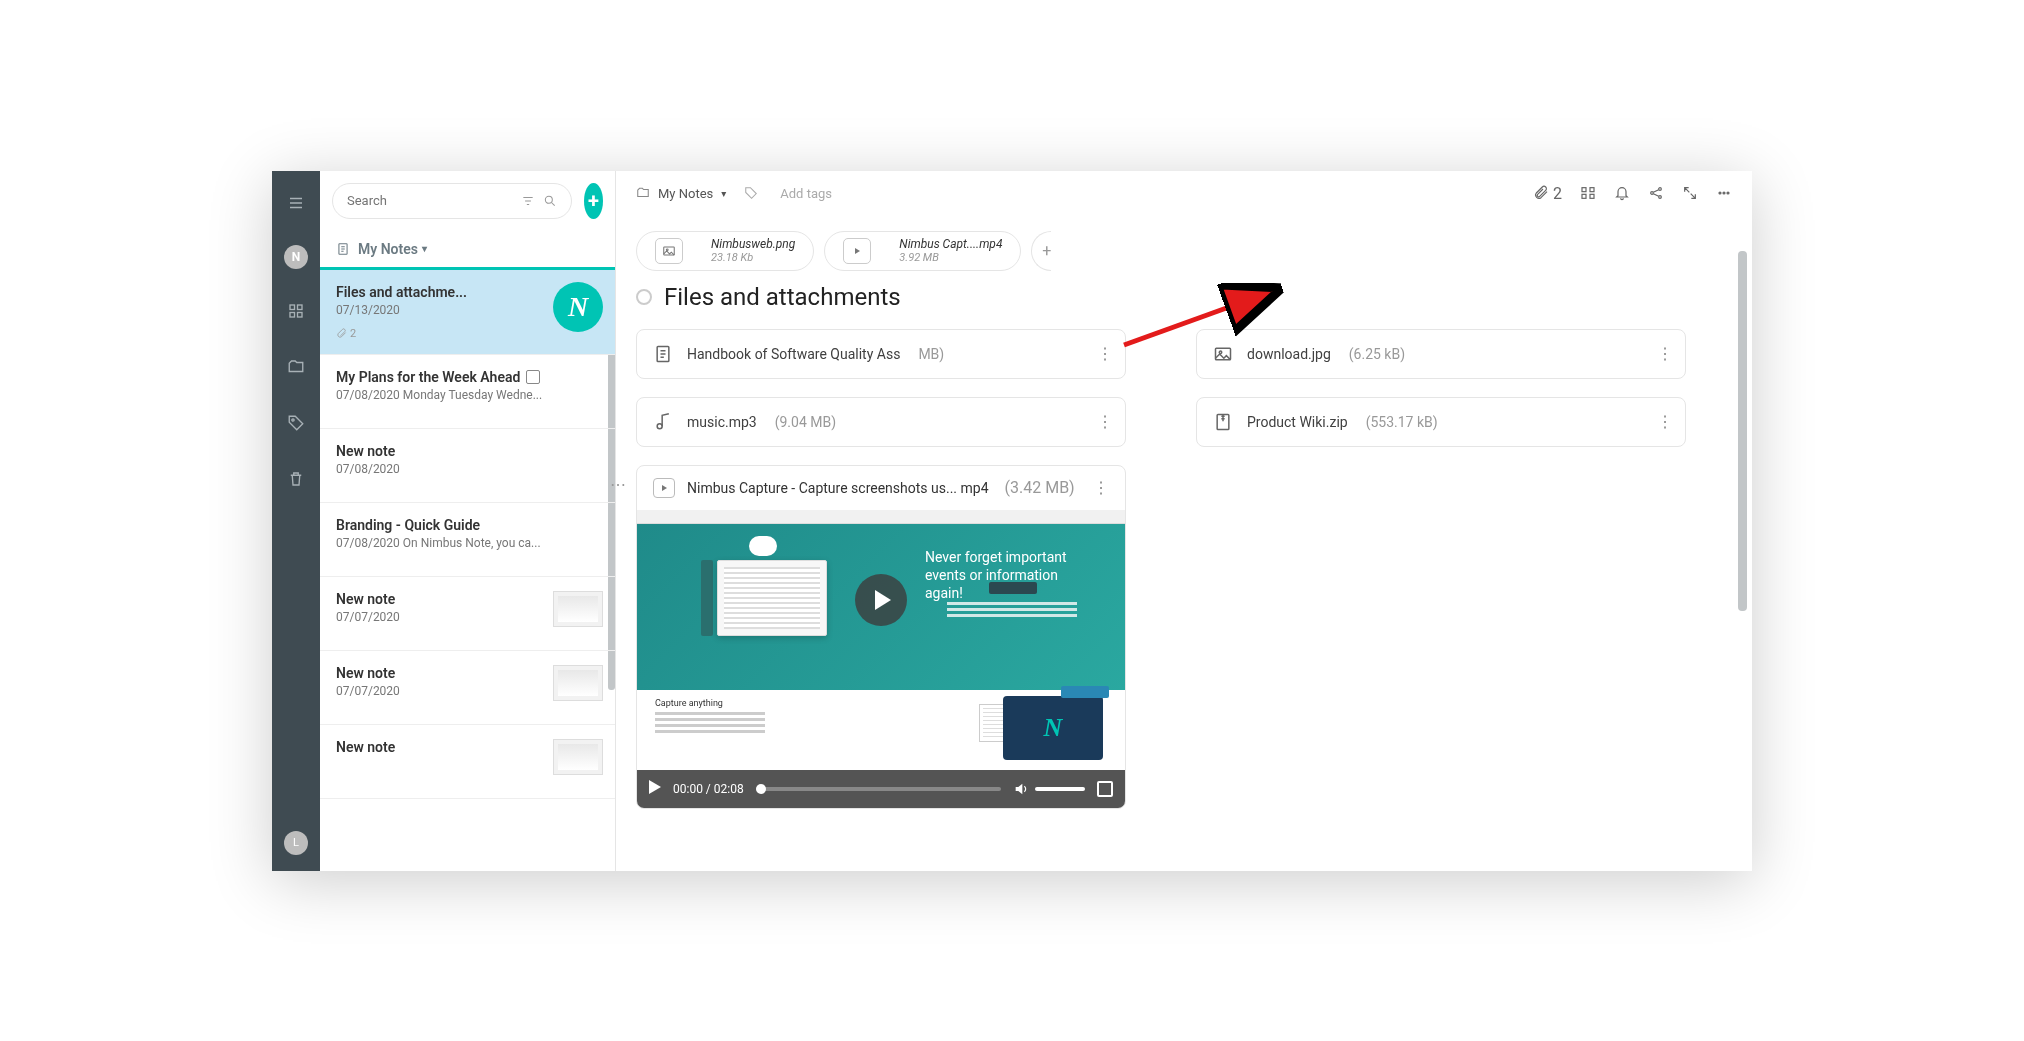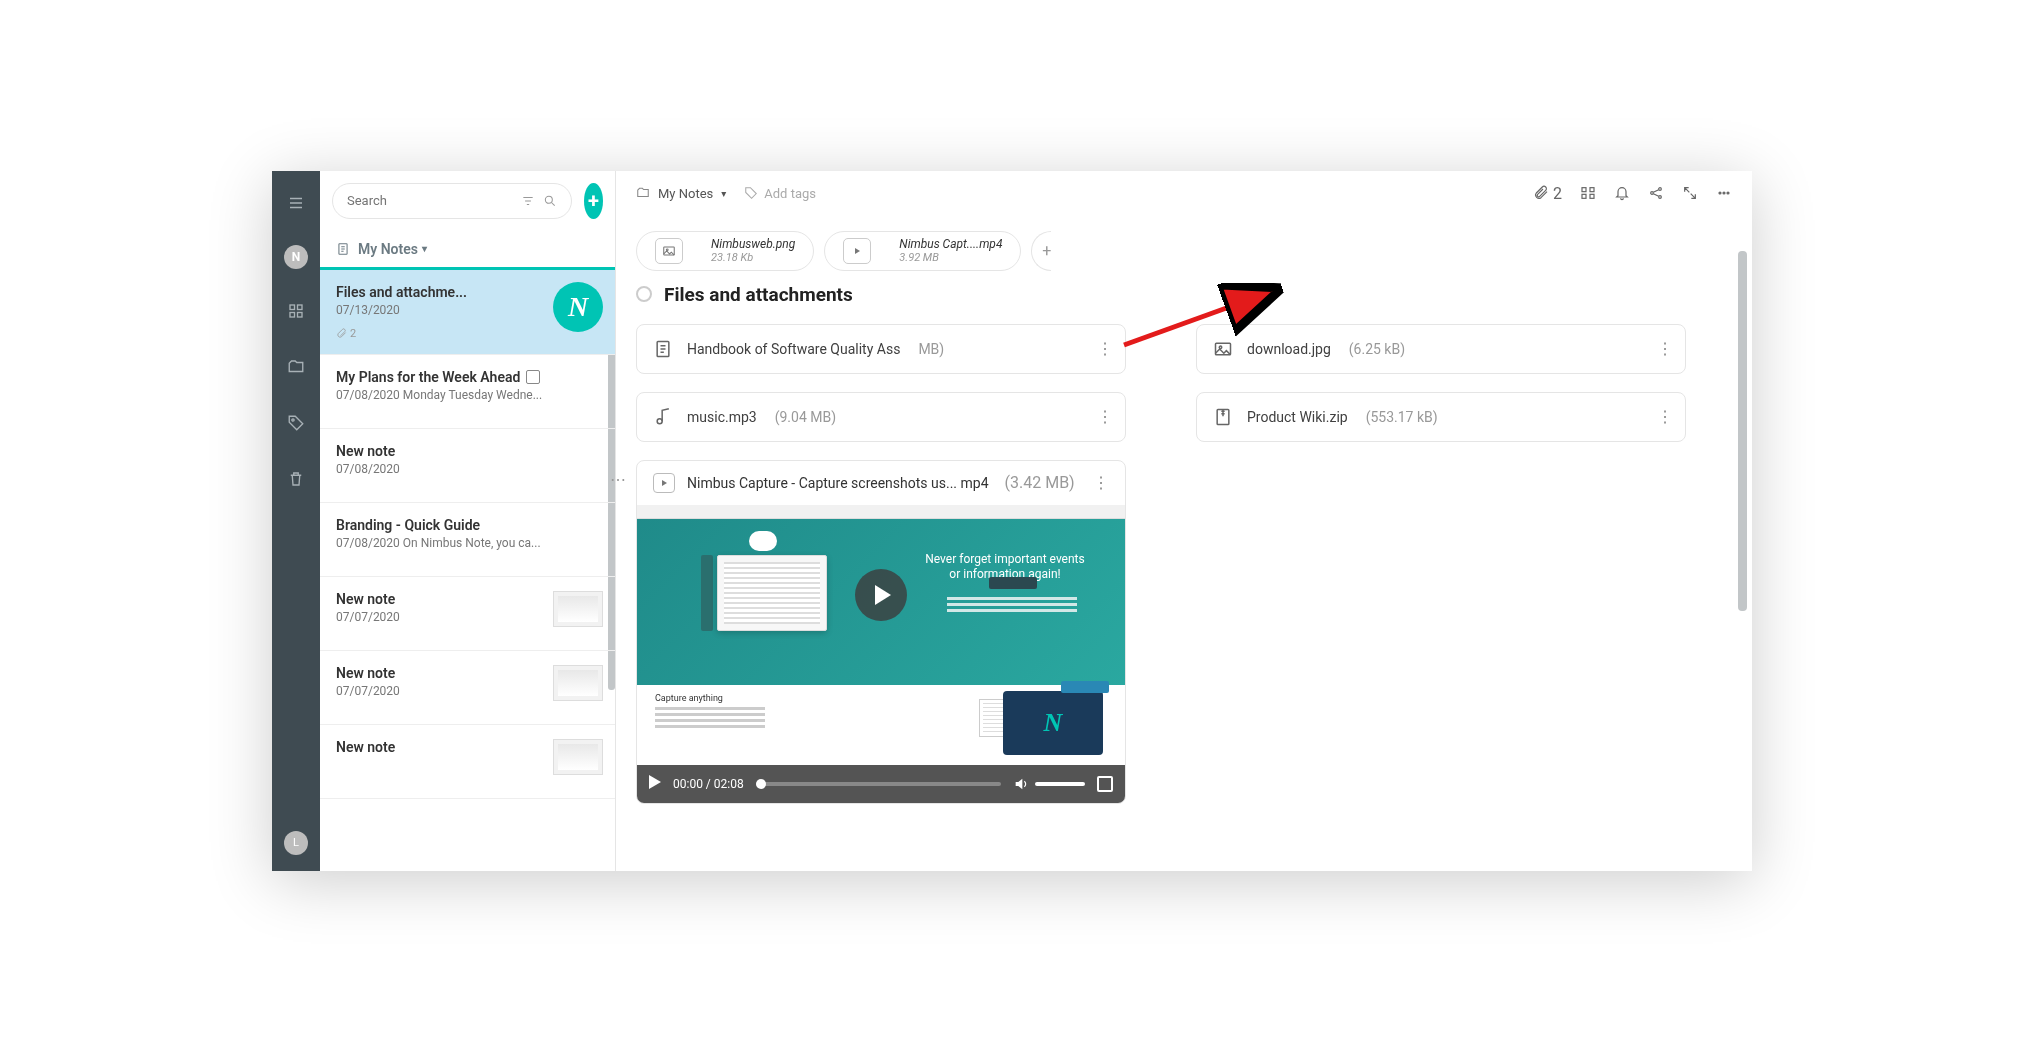--- a/index.html
+++ b/index.html
@@ -36,52 +36,52 @@
 .note-thumb-img { position: absolute; right: 12px; top: 14px; width: 50px; height: 36px; background: #f2f2f2; border: 1px solid #ddd; }
 .note-thumb-img::after { content:""; position:absolute; inset:4px; background:linear-gradient(180deg,#e8e8e8,#fff); }
 .task-icon { width:14px; height:14px; border:1.5px solid #888; display:inline-block; border-radius:2px; }
 .sidebar-scroll-thumb { position: absolute; right: 0; top: 0; width: 7px; height: 420px; background: #c2c6c8; border-radius: 3px; }
 
 
 .main { flex: 1; display: flex; flex-direction: column; position: relative; }
 .main-header { height: 46px; padding: 0 20px; display: flex; align-items: center; border-bottom: 1px solid transparent; }
 .breadcrumb { display: flex; align-items: center; color: #555; font-size: 13px; gap: 8px; }
 .breadcrumb .bi { display:flex; color:#888; }
-.add-tags { display: flex; align-items: center; color: #aaa; font-size: 13px; gap: 6px; margin-left: 18px; }
+.add-tags { display: flex; align-items: center; color: #aaa; font-size: 13px; gap: 22px; margin-left: 18px; }
 .header-tools { margin-left: auto; display: flex; align-items: center; gap: 18px; color: #666; }
 .header-tools .tool { display: flex; align-items: center; gap: 4px; cursor: pointer; }
 .header-tools svg { width: 16px; height: 16px; }
 
 .pills-row { padding: 14px 20px 6px; display: flex; gap: 10px; align-items: center; }
 .attach-pill { height: 40px; border: 1px solid #e5e5e5; border-radius: 20px; padding: 0 18px; display: flex; align-items: center; gap: 28px; font-style: italic; }
 .attach-pill .picon { width: 28px; height: 26px; border: 1px solid #ccc; border-radius: 5px; display: flex; align-items: center; justify-content: center; color: #777; }
 .attach-pill .pinfo { display: flex; flex-direction: column; font-size: 12px; line-height: 1.2; }
 .attach-pill .pname { color: #333; }
 .attach-pill .psize { color: #999; font-size: 11px; }
 
 .doc-title-row { padding: 6px 20px 18px; display: flex; align-items: center; gap: 12px; }
 .doc-title-row .radio { width: 16px; height: 16px; border: 2px solid #ccc; border-radius: 50%; }
-.doc-title { font-size: 19px; font-weight: 700; color: #222; }
+.doc-title { font-size: 24px; font-weight: 400; color: #222; }
 
 .attachments-grid { padding: 0 20px; display: grid; grid-template-columns: 490px 490px; gap: 18px 70px; align-items: start; }
 .attach-card { border: 1px solid #e5e5e5; border-radius: 8px; padding: 14px 16px; display: flex; align-items: center; gap: 14px; position: relative; }
 .attach-card .aicon { width: 20px; height: 20px; color: #666; display:flex; }
 .attach-card .aname { font-size: 14px; color: #404040; }
 .attach-card .asize { font-size: 14px; color: #999; margin-left: 4px; }
 .attach-card .amore { position: absolute; right: 12px; color: #888; cursor: pointer; display:flex; }
 
 .video-card { border: 1px solid #e5e5e5; border-radius: 8px; overflow: hidden; width: 490px; position: relative; }
 .video-card .vheader { padding: 12px 16px; display: flex; align-items: center; gap: 12px; }
 .video-card .vheader .aicon { width: 22px; height: 20px; border: 1px solid #bbb; border-radius: 4px; display: flex; align-items: center; justify-content: center; }
 .video-card .vheader .aname { font-size: 14px; color: #333; }
 .video-card .vheader .asize { font-size: 16px; color: #999; margin-left: 4px; }
 .video-card .vheader .amore { margin-left: auto; color: #888; }
 .video-preview { height: 180px; background: linear-gradient(135deg, #1f8a89, #2aa8a0); position: relative; overflow:hidden; }
 .video-preview .browser-chrome { position:absolute; top:0; left:0; right:0; height:14px; background:#f1f1f1; border-bottom:1px solid #ddd; }
-.video-preview .hero-text { position:absolute; top:47px; right:40px; width:160px; color:#fff; font-size:12px; text-align:center; line-height:1.3; }
+.video-preview .hero-text { position:absolute; top:38px; right:40px; width:160px; color:#fff; font-size:14px; line-height:1.3; }
 .video-preview .cloud { position:absolute; top:26px; left:112px; width:28px; height:20px; background:#fff; border-radius:10px; }
 .video-preview .screen-box { position:absolute; top:50px; left:80px; width:110px; height:76px; background:#f7f7f7; border:1px solid #ddd; border-radius:2px; box-shadow:0 2px 6px rgba(0,0,0,0.2); }
 .video-preview .screen-box::after{content:"";position:absolute;inset:6px;background:repeating-linear-gradient(180deg,#ddd,#ddd 2px,#fff 2px,#fff 5px);}
 .video-preview .side-tools{position:absolute;top:50px;left:64px;width:12px;height:76px;background:#2a6f6e;border-radius:2px;}
 .video-preview .signup-btn{position:absolute;top:72px;right:88px;width:48px;height:12px;background:#2b4850;border-radius:2px;}
 .video-preview .caption-lines{position:absolute;top:92px;right:48px;width:130px;height:32px;}
 .video-preview .caption-lines span{display:block;height:3px;background:#d2e8e7;margin-bottom:3px;}
 .play-circle { position: absolute; top: 50%; left: 50%; transform: translate(-50%,-50%); width: 52px; height: 52px; border-radius: 50%; background: rgba(60,60,60,0.8); display: flex; align-items: center; justify-content: center; }
 .play-circle::after { content: ""; border-left: 16px solid #fff; border-top: 10px solid transparent; border-bottom: 10px solid transparent; margin-left: 4px; }
 .video-lower { height: 80px; background: #fff; position: relative; padding: 8px 18px; font-size: 8px; color: #555; }

